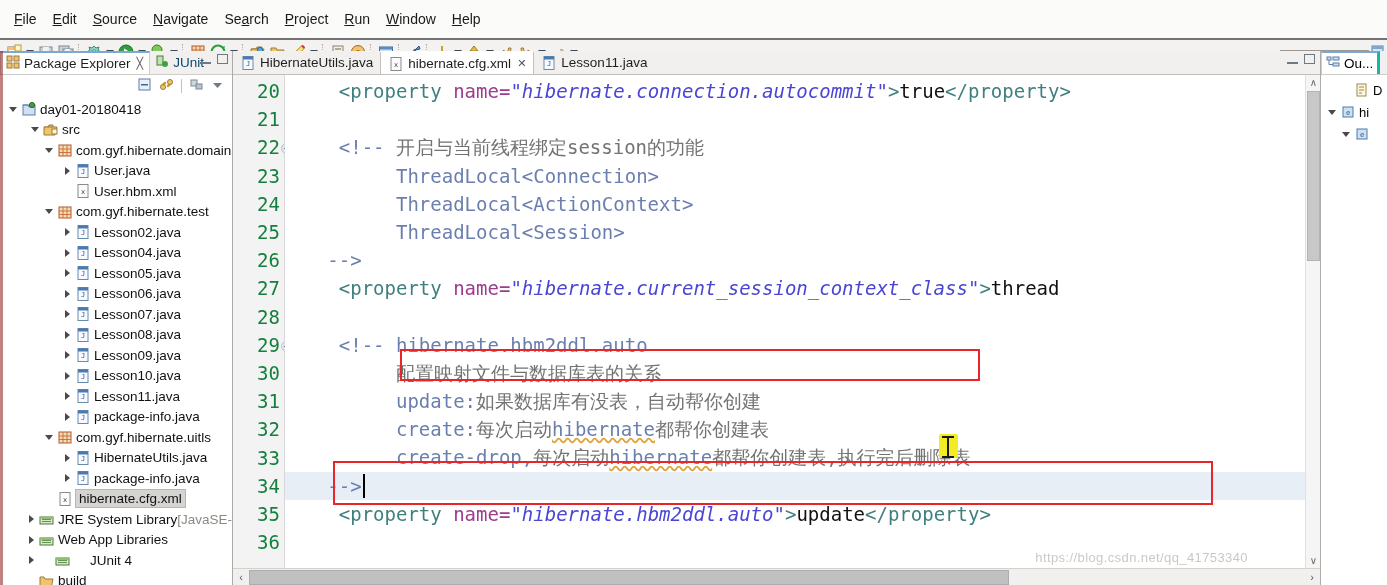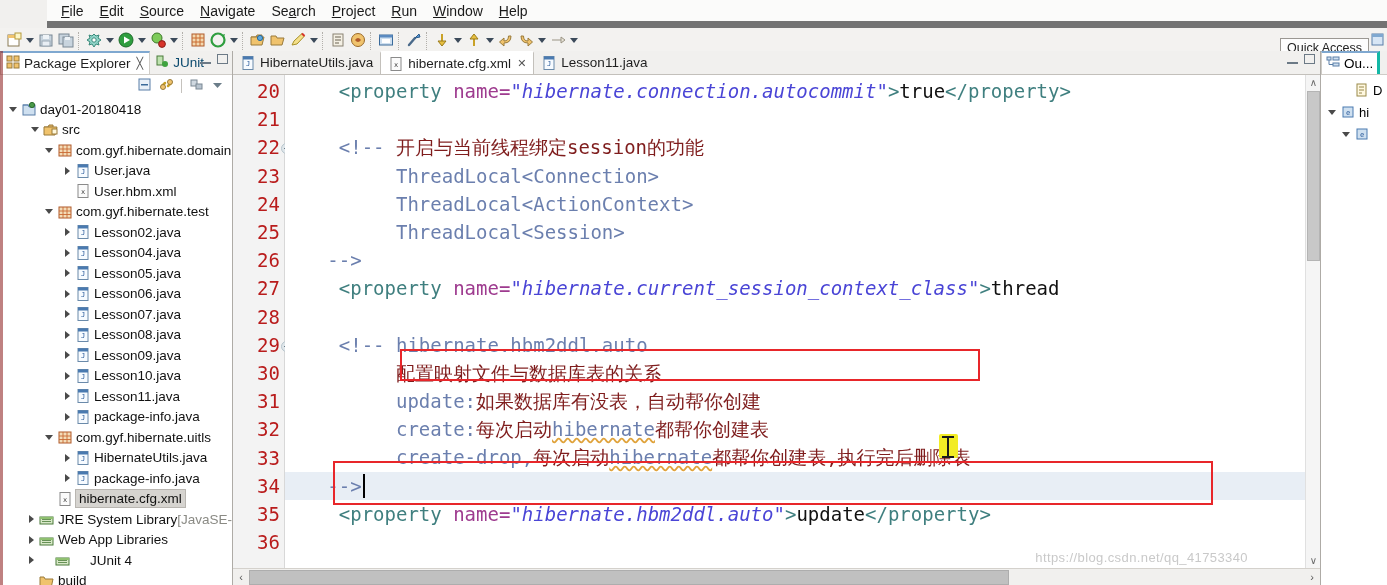--- a/index.html
+++ b/index.html
@@ -9,26 +9,25 @@
     overflow: hidden;
     background: #ffffff;
     font-family: "Liberation Sans", sans-serif;
     font-size: 13px;
     color: #000;
   }
   #app { position: relative; width: 1387px; height: 585px; background: #f1f0ee; }
 
   
   .menubar {
-    height: 28px;
+    height: 40px;
     background: #fbfbfa;
     display: flex; align-items: center;
     padding-left: 6px;
-    border-bottom: 7px solid #737373;
-    margin-left: 47px;
+    border-bottom: 2px solid #737373;
   }
   .menu-item {
     padding: 2px 8px;
     font-size: 14px;
     color: #1a1a1a;
     cursor: default;
     white-space: nowrap;
   }
   .menu-item .mn { text-decoration: underline; }
 
@@ -227,21 +226,21 @@
     flex: 0 0 52px;
     padding-top: 2px;
     position: relative;
   }
   .gline {
     height: 28.2px;
     display: flex; align-items: center; justify-content: flex-end;
     padding-right: 4px;
     font-family: "DejaVu Sans Mono", monospace;
     font-size: 19px;
-    color: #b91c1c;
+    color: #15803d;
     position: relative;
   }
   .fold {
     position: absolute; right: -8px; top: 10px;
     width: 11px; height: 11px;
     border-radius: 50%;
     background: #dfe6ea;
     border: 1px solid #b9c6ce;
   }
   .fold::after {
@@ -265,21 +264,21 @@
     font-size: 19px;
     line-height: 28.2px;
     padding-left: 8px;
   }
   .cline.current { background: #e8eef5; }
   .tag { color: #3f7f7f; }
   .attr { color: #9e3b8f; }
   .str { color: #4a45d6; font-style: italic; }
   .txt { color: #111; }
   .cmt { color: #6b7fae; }
-  .cmt-cn { color: #7f1d1d; }
+  .cmt-cn { color: #737373; }
   .squig {
     text-decoration: underline wavy #e0a33c;
     text-decoration-skip-ink: none;
   }
   .caret {
     display: inline-block;
     width: 2px; height: 24px;
     background: #000;
     vertical-align: middle;
     margin-left: 1px;

